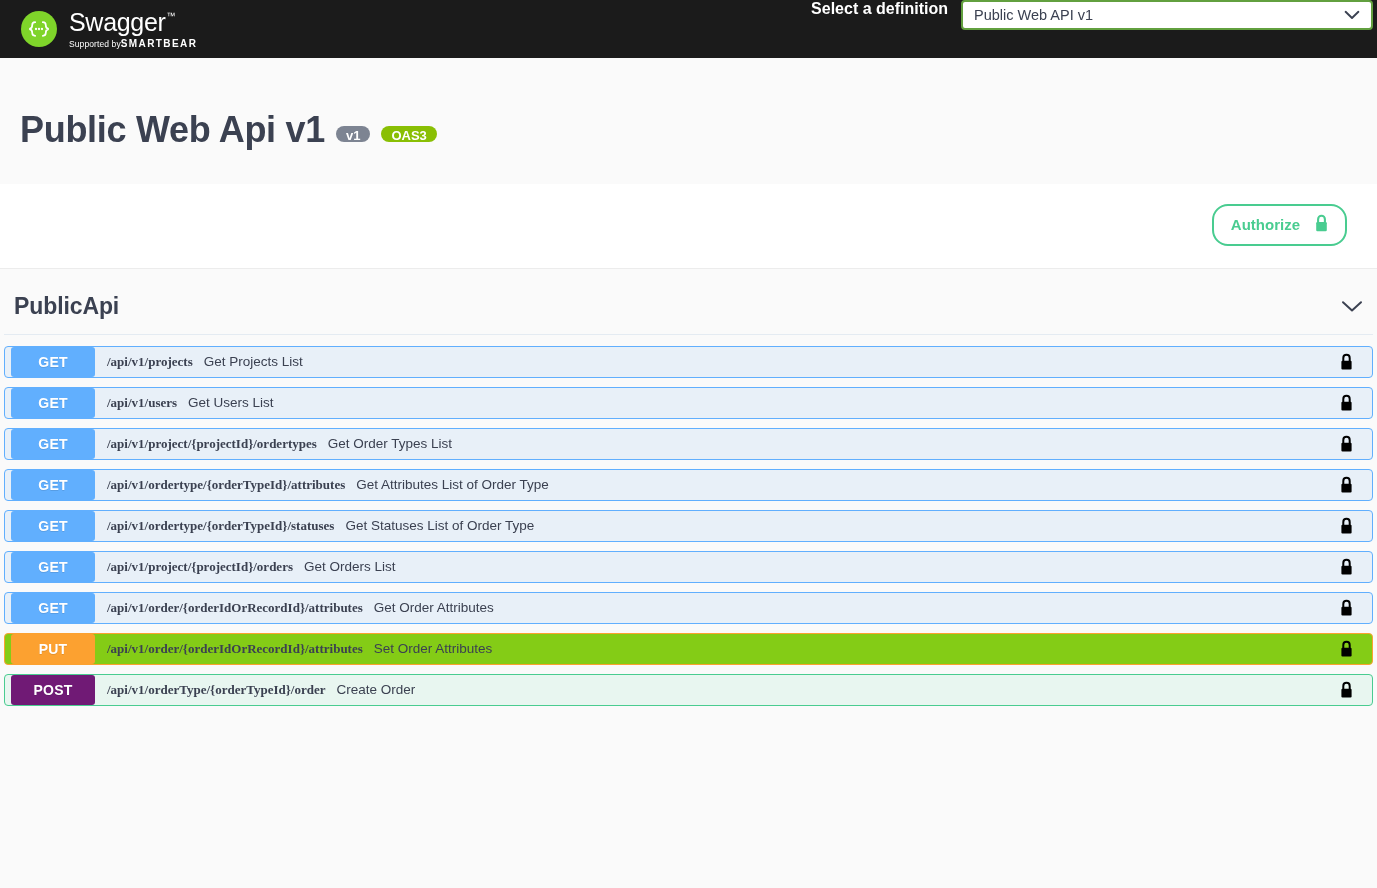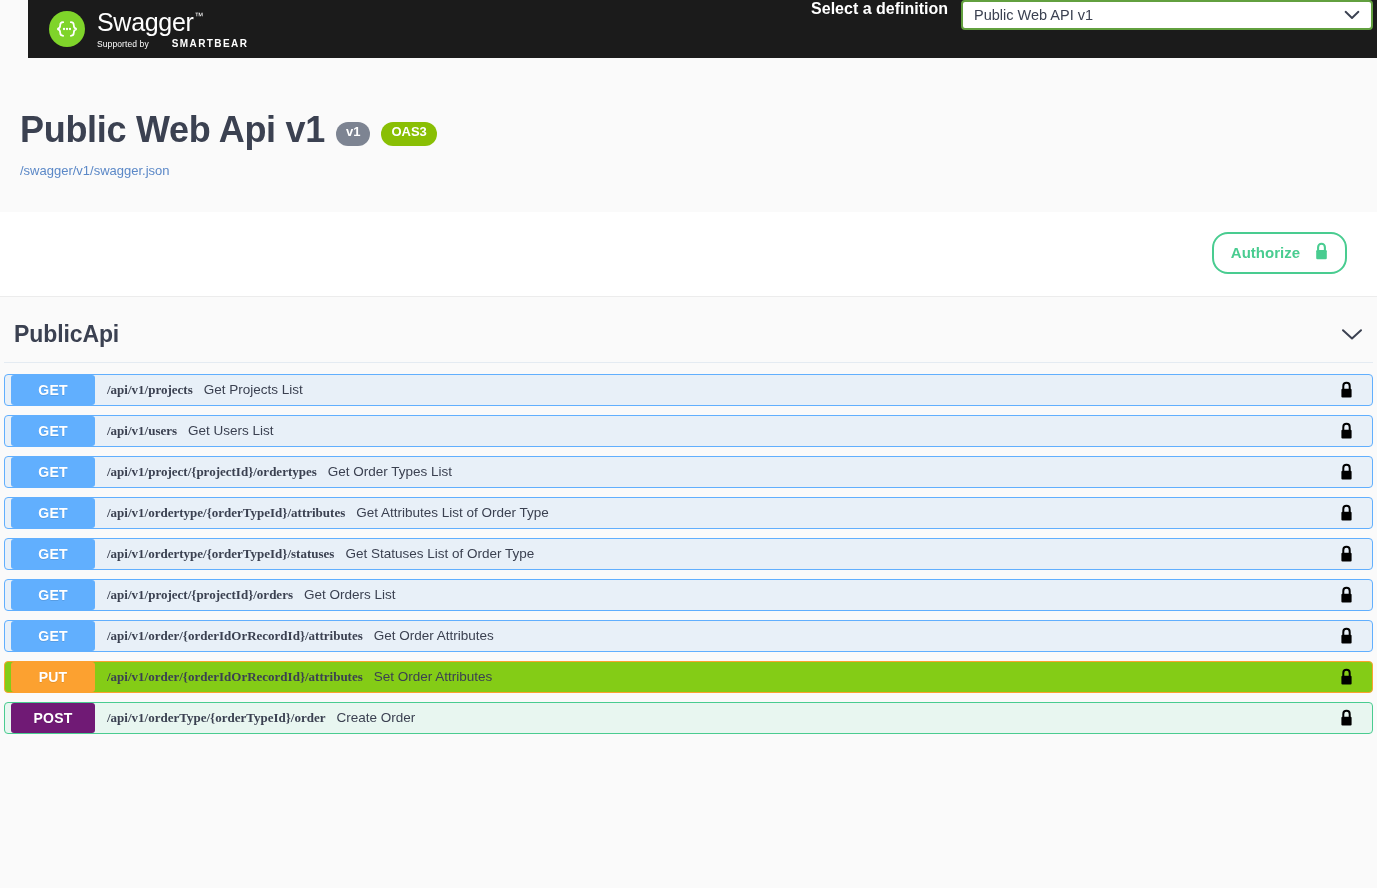--- a/index.html
+++ b/index.html
@@ -13,21 +13,20 @@
   }
 
   
   .topbar {
     height: 58px;
     background: #1b1b1b;
     display: flex;
     align-items: center;
     padding: 0 20px;
     position: relative;
-    margin-left: 28px;
   }
   .logo-wrap {
     display: flex;
     align-items: center;
     gap: 12px;
     margin-left: 1px;
   }
   .logo-circle {
     width: 36px; height: 36px;
     border-radius: 50%;
@@ -48,21 +47,21 @@
     font-size: 9px;
     vertical-align: super;
     position: relative;
     top: -2px;
     left: 1px;
   }
   .logo-sub {
     margin-top: 4px;
     display: flex;
     align-items: baseline;
-    gap: 23px;
+    gap: 0;
   }
   .logo-sub .by {
     color: #ffffff;
     font-size: 8.5px;
     letter-spacing: 0.1px;
   }
   .logo-sub .brand {
     color: #ffffff;
     font-size: 10px;
     font-weight: 700;
@@ -126,21 +125,21 @@
     letter-spacing: -0.3px;
     line-height: 1.1;
   }
   .badge {
     display: inline-flex;
     align-items: center;
     justify-content: center;
     border-radius: 57px;
     color: #ffffff;
     font-weight: 700;
-    padding: 3px 10px 8px 10px;
+    padding: 3px 10px 0 10px;
     line-height: 1;
     position: relative;
     top: 4px;
   }
   .badge-version { background: #7d8492; font-size: 13px; }
   .badge-oas { background: #89bf04; font-size: 13px; }
 
   .api-url {
     display: block;
     margin-top: 13px;
@@ -291,21 +290,20 @@
   </div>
 </div>
 
 <div class="info-band">
   <div class="info-inner">
     <div class="title-row">
       <h1 class="api-title">Public Web Api v1</h1>
       <span class="badge badge-version">v1</span>
       <span class="badge badge-oas">OAS3</span>
     </div>
-    <a class="api-url" href="#">/swagger/v1/swagger.json</a>
   </div>
 </div>
 
 <div class="auth-band">
   <button class="authorize-btn">
     <span>Authorize</span>
     <span>
       <svg width="15" height="19" viewBox="0 0 15 19">
         <path d="M4.1 8.2 L4.1 5.2 C4.1 3.3 5.6 1.8 7.5 1.8 C9.4 1.8 10.9 3.3 10.9 5.2 L10.9 8.2" fill="none" stroke="#49cc90" stroke-width="2.1"></path>
         <rect x="2.2" y="8.0" width="10.6" height="9.3" rx="1.2" fill="#49cc90"></rect>

